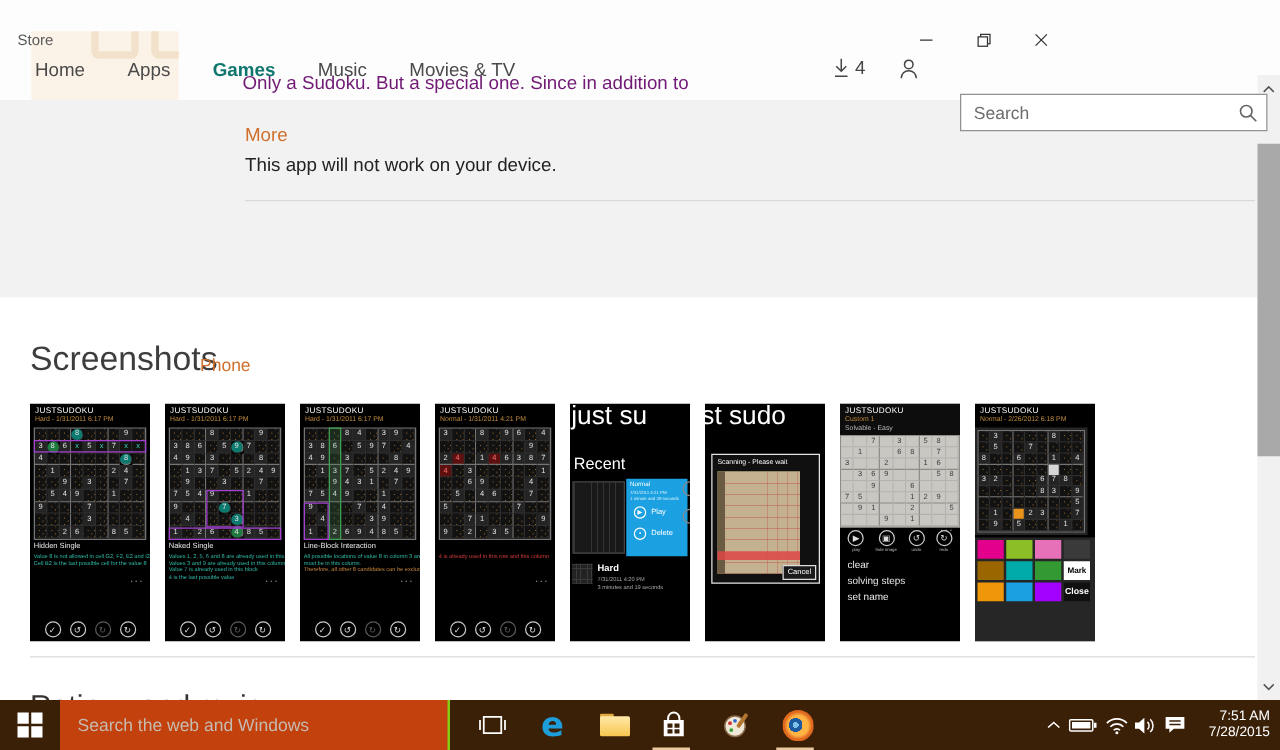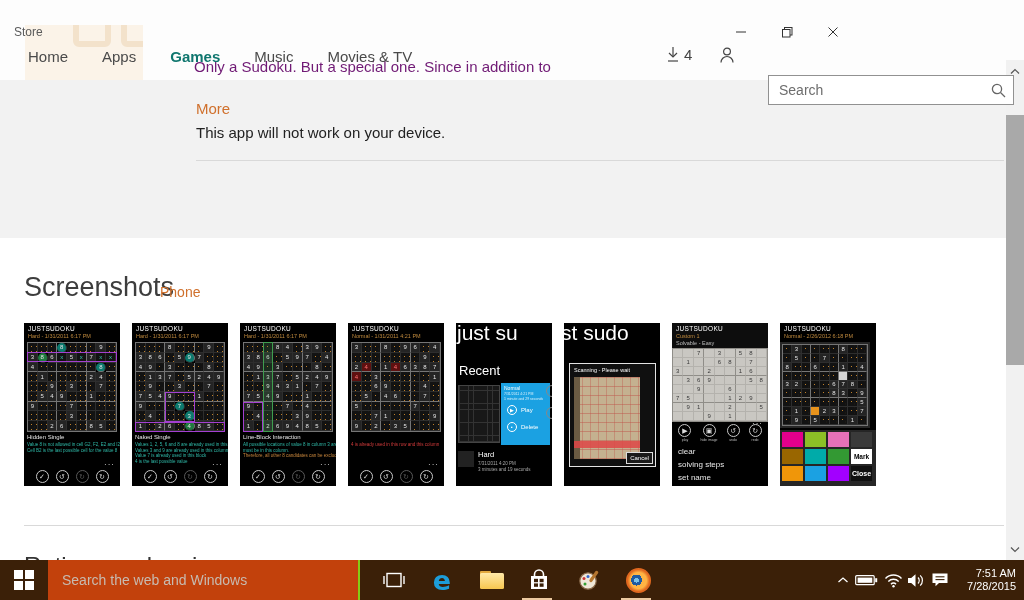--- a/index.html
+++ b/index.html
@@ -45,21 +45,21 @@
 
   
   .section-white { position:absolute; top:238px; left:0; width:1024px; height:322px; background:#fff; overflow:hidden; z-index:2; }
   .ss-heading { position:absolute; left:24px; top:34px; font-size:27px; font-weight:300; color:#3d3d3d; }
   .ss-platform { position:absolute; left:160px; top:46px; font-size:14px; color:#d0702c; cursor:pointer; }
   .ss-row { position:absolute; left:24px; top:85px; display:flex; gap:12px; }
   .divider2 { position:absolute; left:24px; top:287px; width:980px; height:1px; background:#d9d9d9; }
   .ratings-clip { position:absolute; left:24px; top:314px; font-size:24px; font-weight:300; color:#333; }
 
   
-  .thumb { position:relative; width:96px; height:163px; background:#000; overflow:hidden; cursor:pointer; flex:0 0 96px; }
+  .thumb { position:relative; width:96px; height:190px; background:#000; overflow:hidden; cursor:pointer; flex:0 0 96px; }
   .th-title { position:absolute; top:2px; left:4px; font-size:6.5px; color:#fff; letter-spacing:.3px; }
   .th-sub  { position:absolute; top:10px; left:4px; font-size:5.5px; color:#c08a3e; }
   .th-sub2 { position:absolute; top:17px; left:4px; font-size:5.5px; color:#bdbdbd; }
   .gridwrap { position:absolute; top:19px; left:3px; width:90px; height:90px; }
   .gridwrap.lt { top:25px; left:0; width:96px; height:74px; }
   .gridwrap.pal { top:19px; width:90px; height:86px; }
   .sgrid { position:relative; display:grid; grid-template-columns:repeat(9,1fr); width:100%; height:100%; border:1px solid #757575; }
   .sgrid .c { display:flex; align-items:center; justify-content:center; font-size:6px; color:#e3e3e3;
     border-right:.5px solid #2e2e2e; border-bottom:.5px solid #2e2e2e; }
   .sgrid .c.vr { border-right:1px solid #757575; } .sgrid .c.hb { border-bottom:1px solid #757575; }
@@ -101,21 +101,21 @@
   .rc-fly { position:absolute; top:60px; left:45px; width:49px; height:62px; background:#1ba1e2; }
   .rc-fly .t { position:absolute; top:2px; left:3px; font-size:5px; color:#fff; }
   .rc-fly .m { position:absolute; left:3px; font-size:3.5px; color:#d8f0fb; white-space:nowrap; }
   .rc-act { position:absolute; left:6px; display:flex; align-items:center; gap:4px; }
   .rc-cir { width:10px; height:10px; border:1px solid #fff; border-radius:50%; color:#fff; font-size:5px;
     display:flex; align-items:center; justify-content:center; }
   .rc-albl { font-size:6px; color:#fff; }
   .rc-clip { position:absolute; left:90px; width:12px; height:12px; border:1px solid #888; border-radius:50%; }
   .rc-mini { position:absolute; top:128px; left:2px; width:16px; height:16px; background:#222;
     background-image:repeating-linear-gradient(0deg,#3a3a3a 0 .5px,transparent .5px 3px),repeating-linear-gradient(90deg,#3a3a3a 0 .5px,transparent .5px 3px); }
-  .rc-etitle { position:absolute; top:127px; left:22px; font-size:7.5px; color:#fff; }
+  .rc-etitle { position:absolute; top:127px; left:22px; font-size:7.5px; color:#fff;font-weight:bold; }
   .rc-eline { position:absolute; left:22px; font-size:4.5px; color:#a8a8a8; white-space:nowrap; }
   
   .sc-dialog { position:absolute; top:40px; left:5px; width:87px; height:104px; border:1px solid #e3e3e3; background:#101010; }
   .sc-title { position:absolute; top:3px; left:4px; font-size:5.5px; color:#fff; }
   .sc-photo { position:absolute; top:13px; left:4px; width:66px; height:82px; background:#c4b190;
     background-image:repeating-linear-gradient(0deg,rgba(190,80,70,.45) 0 .6px,transparent .6px 9px),repeating-linear-gradient(90deg,rgba(190,80,70,.35) 0 .6px,transparent .6px 8px); }
   .sc-strip { position:absolute; top:13px; left:4px; width:6px; height:82px; background:#6b5b43; }
   .sc-band { position:absolute; top:77px; left:4px; width:66px; height:7px; background:rgba(222,70,70,.85); }
   .sc-cancel { position:absolute; top:88px; left:56px; width:27px; height:12px; background:#1a1a1a; border:1px solid #ddd;
     color:#fff; font-size:6px; display:flex; align-items:center; justify-content:center; }

